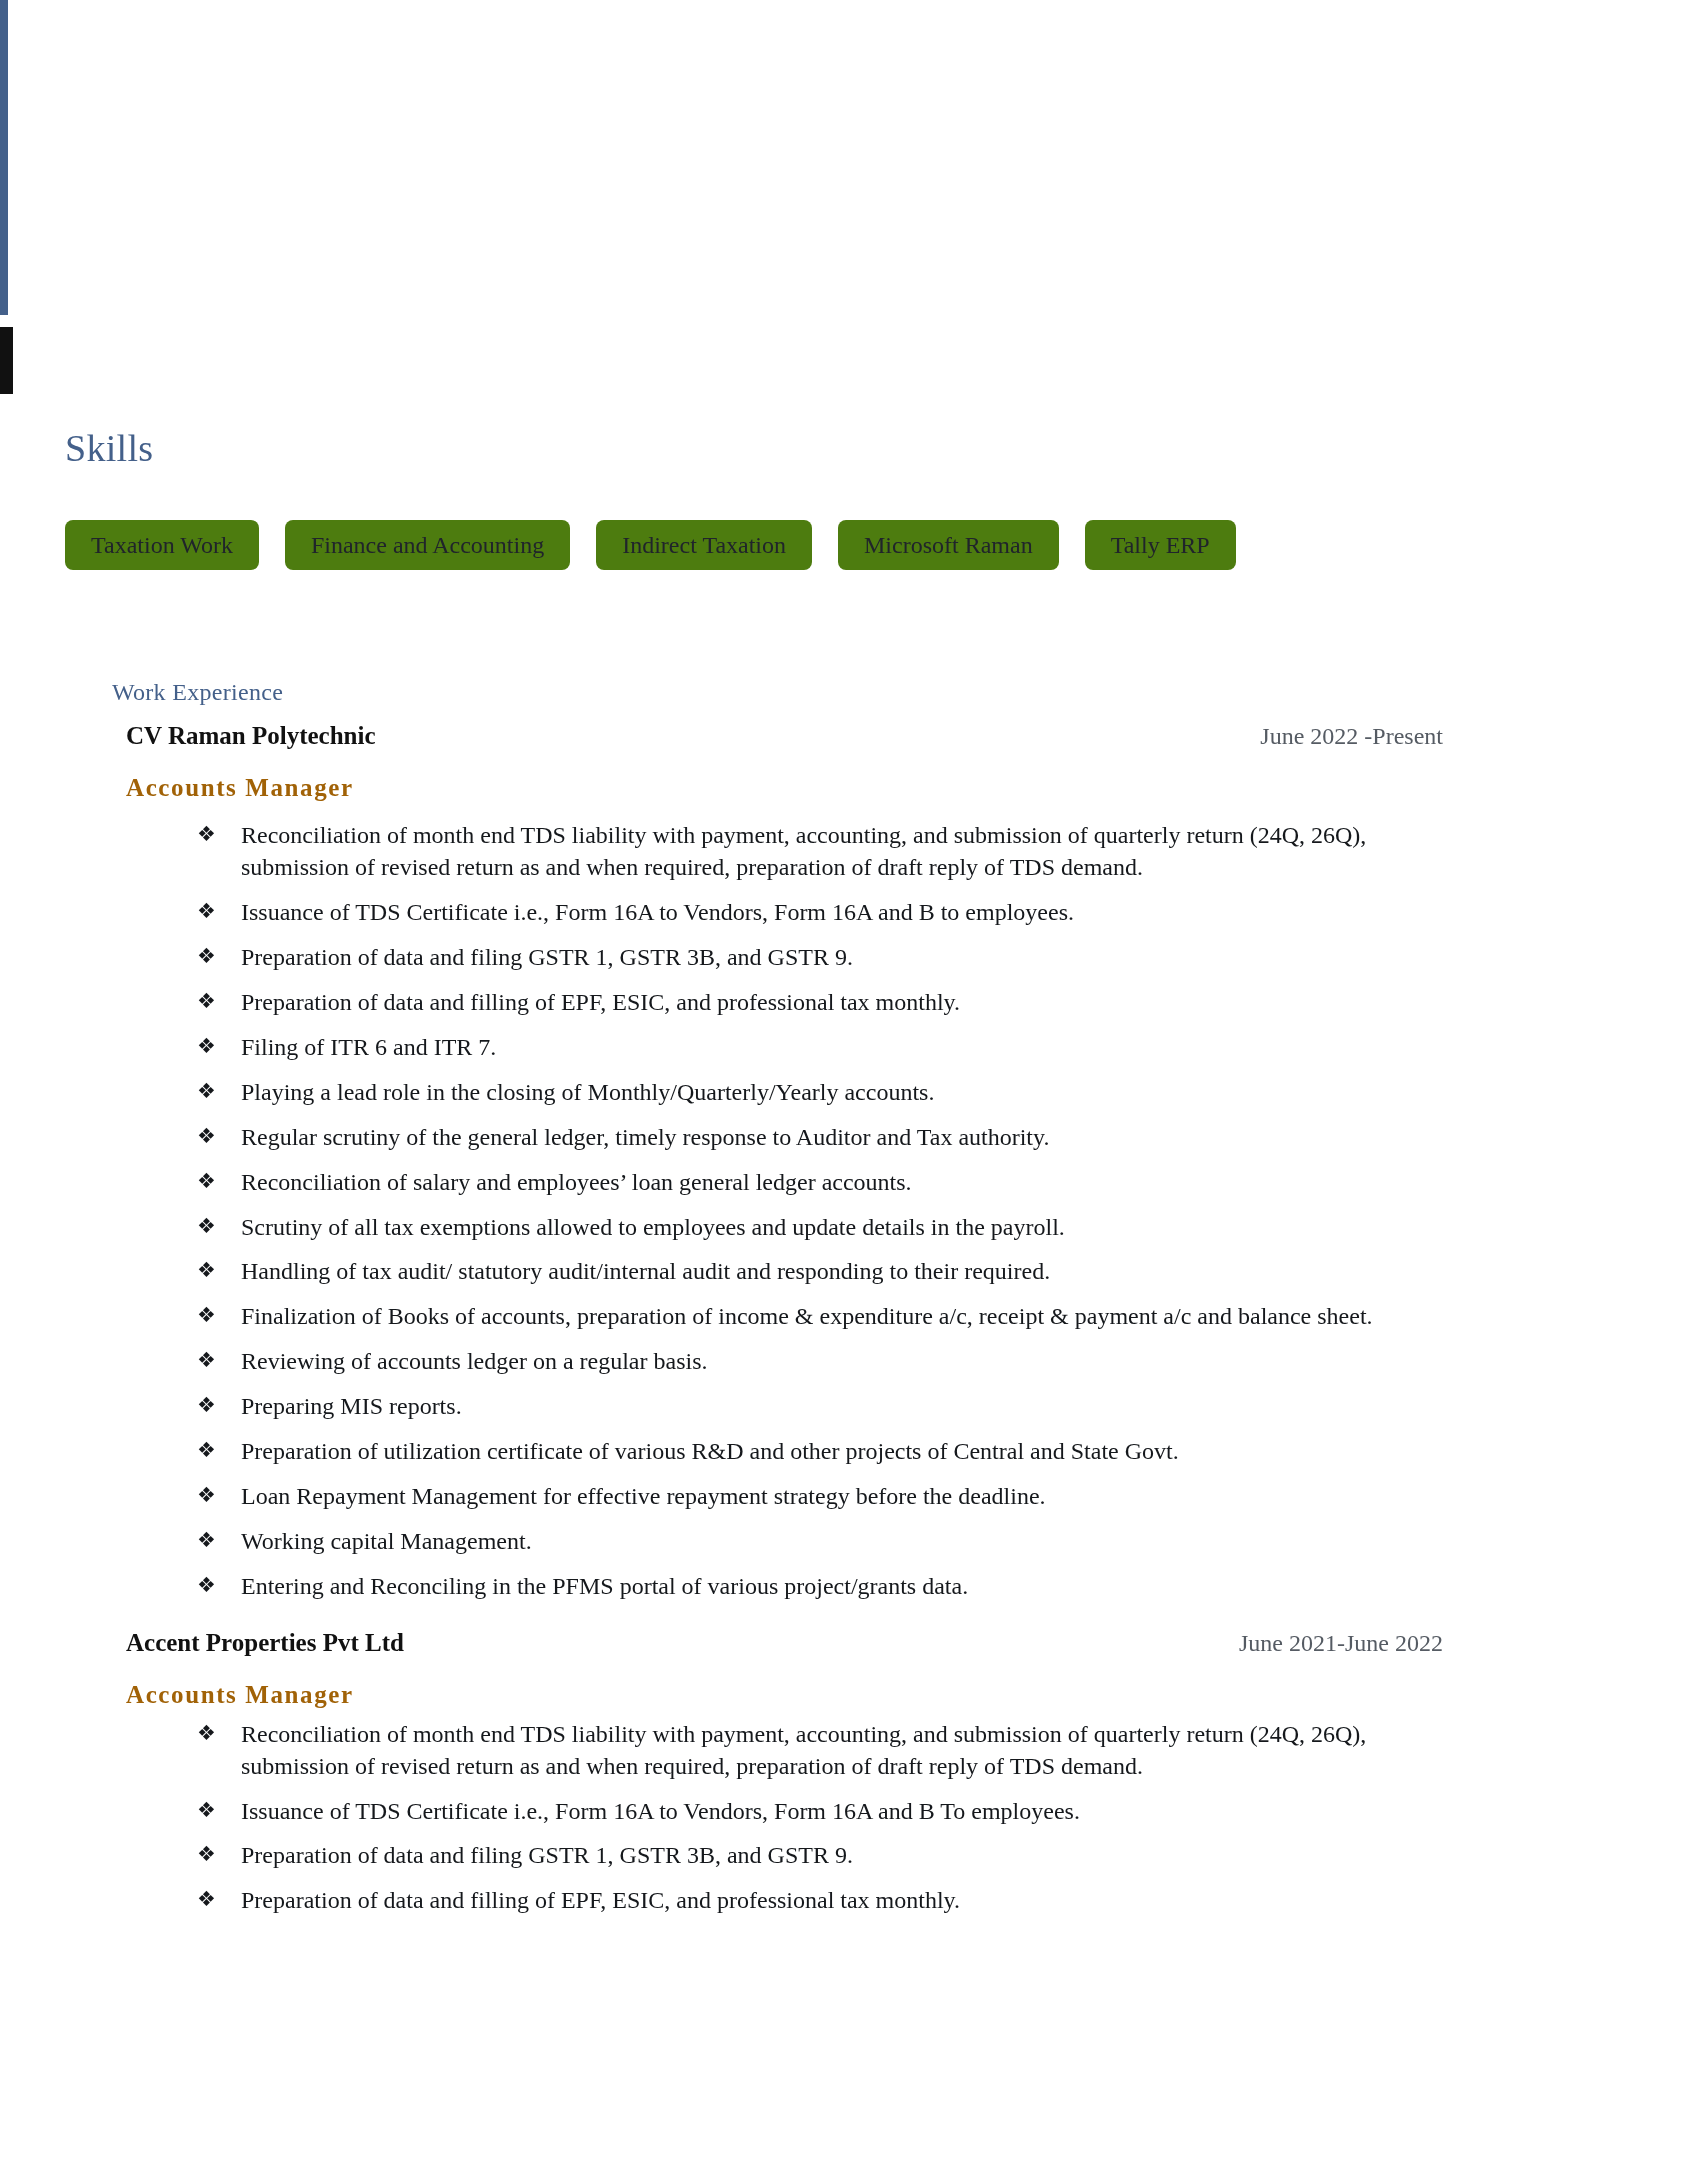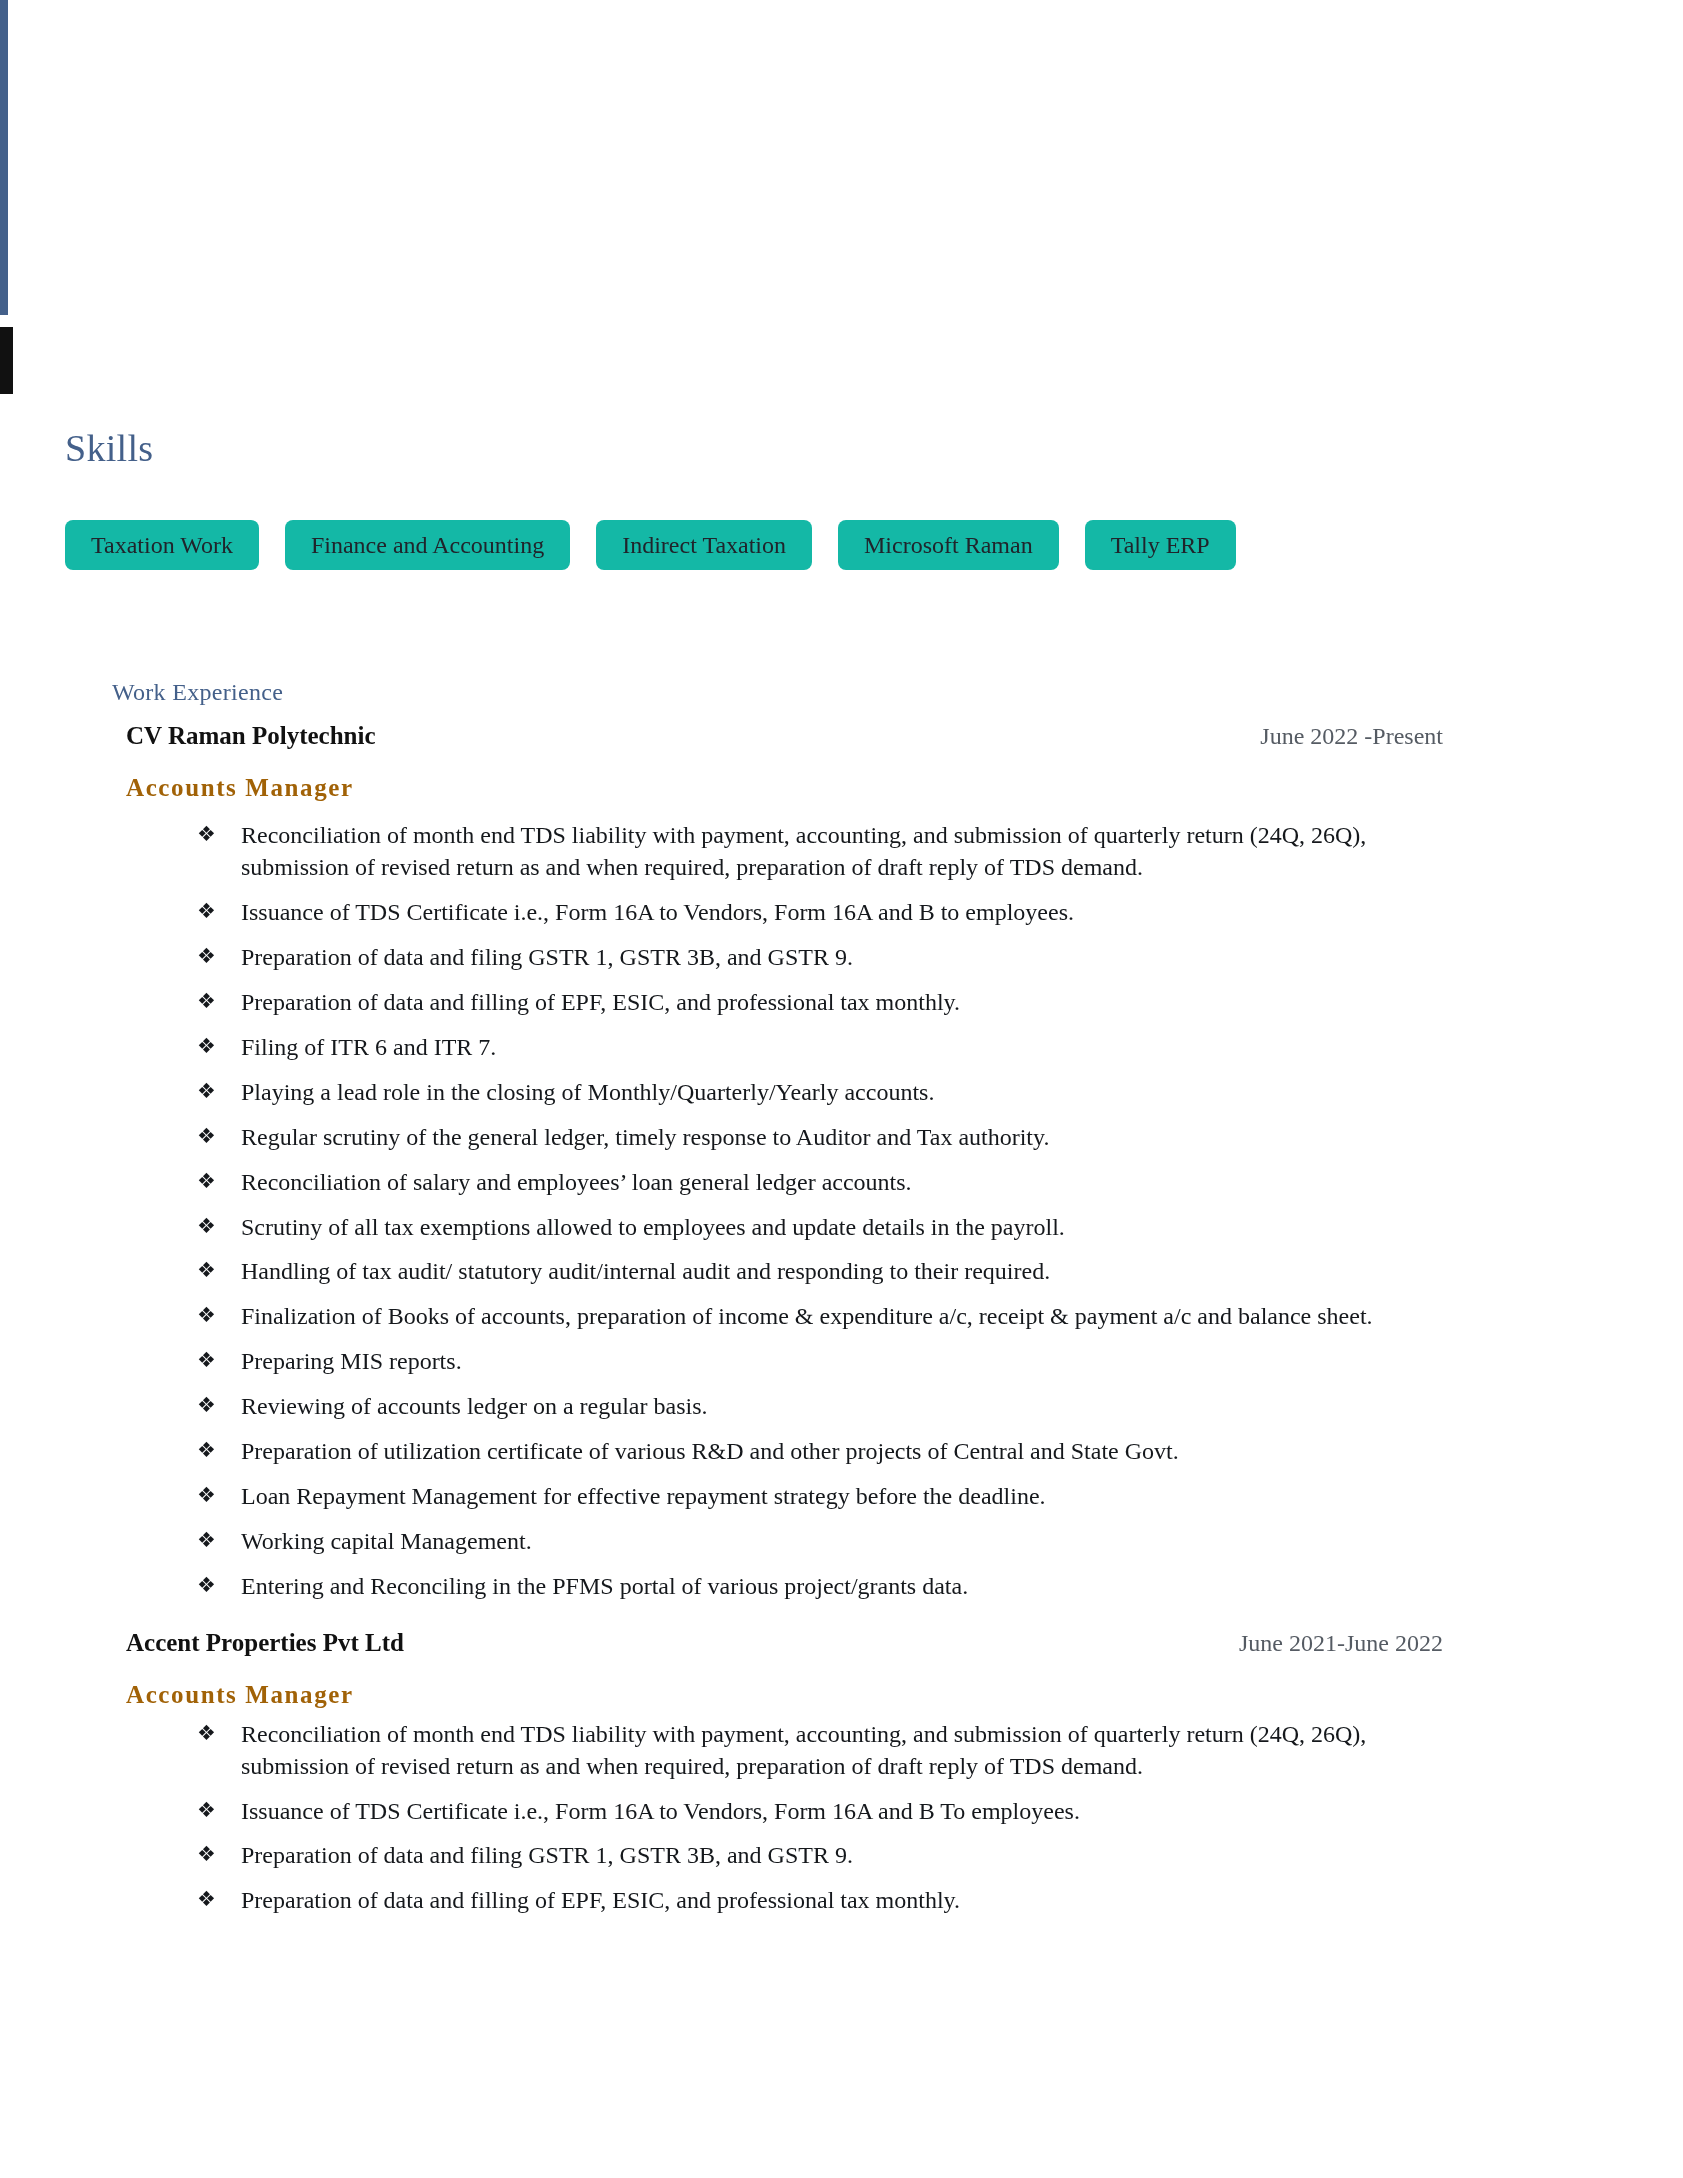--- a/index.html
+++ b/index.html
@@ -54,21 +54,21 @@
     letter-spacing: 0.3px;
     margin: 0 0 50px 0;
   }
   .chips {
     display: flex;
     flex-wrap: wrap;
     gap: 12px 26px;
     max-width: 1317px;
   }
   .chip {
-    background: #14b8a6;
+    background: #4d7c0f;
     border-radius: 8px;
     padding: 12px 26px;
     font-size: 24px;
     color: #20242b;
     font-family: "Liberation Serif", serif;
     line-height: 1.1;
     white-space: nowrap;
   }
 
   
@@ -172,22 +172,22 @@
         <li>Issuance of TDS Certificate i.e., Form 16A to Vendors, Form 16A and B to employees.</li>
         <li>Preparation of data and filing GSTR 1, GSTR 3B, and GSTR 9.</li>
         <li>Preparation of data and filling of EPF, ESIC, and professional tax monthly.</li>
         <li>Filing of ITR 6 and ITR 7.</li>
         <li>Playing a lead role in the closing of Monthly/Quarterly/Yearly accounts.</li>
         <li>Regular scrutiny of the general ledger, timely response to Auditor and Tax authority.</li>
         <li>Reconciliation of salary and employees’ loan general ledger accounts.</li>
         <li>Scrutiny of all tax exemptions allowed to employees and update details in the payroll.</li>
         <li>Handling of tax audit/ statutory audit/internal audit and responding to their required.</li>
         <li>Finalization of Books of accounts, preparation of income &amp; expenditure a/c, receipt &amp; payment a/c and balance sheet.</li>
+        <li>Reviewing of accounts ledger on a regular basis.</li>
         <li>Preparing MIS reports.</li>
-        <li>Reviewing of accounts ledger on a regular basis.</li>
         <li>Preparation of utilization certificate of various R&amp;D and other projects of Central and State Govt.</li>
         <li>Loan Repayment Management for effective repayment strategy before the deadline.</li>
         <li>Working capital Management.</li>
         <li>Entering and Reconciling in the PFMS portal of various project/grants data.</li>
       </ul>
     </div>
 
     <div class="job">
       <div class="job-head">
         <span class="job-company">Accent Properties Pvt Ltd</span>

